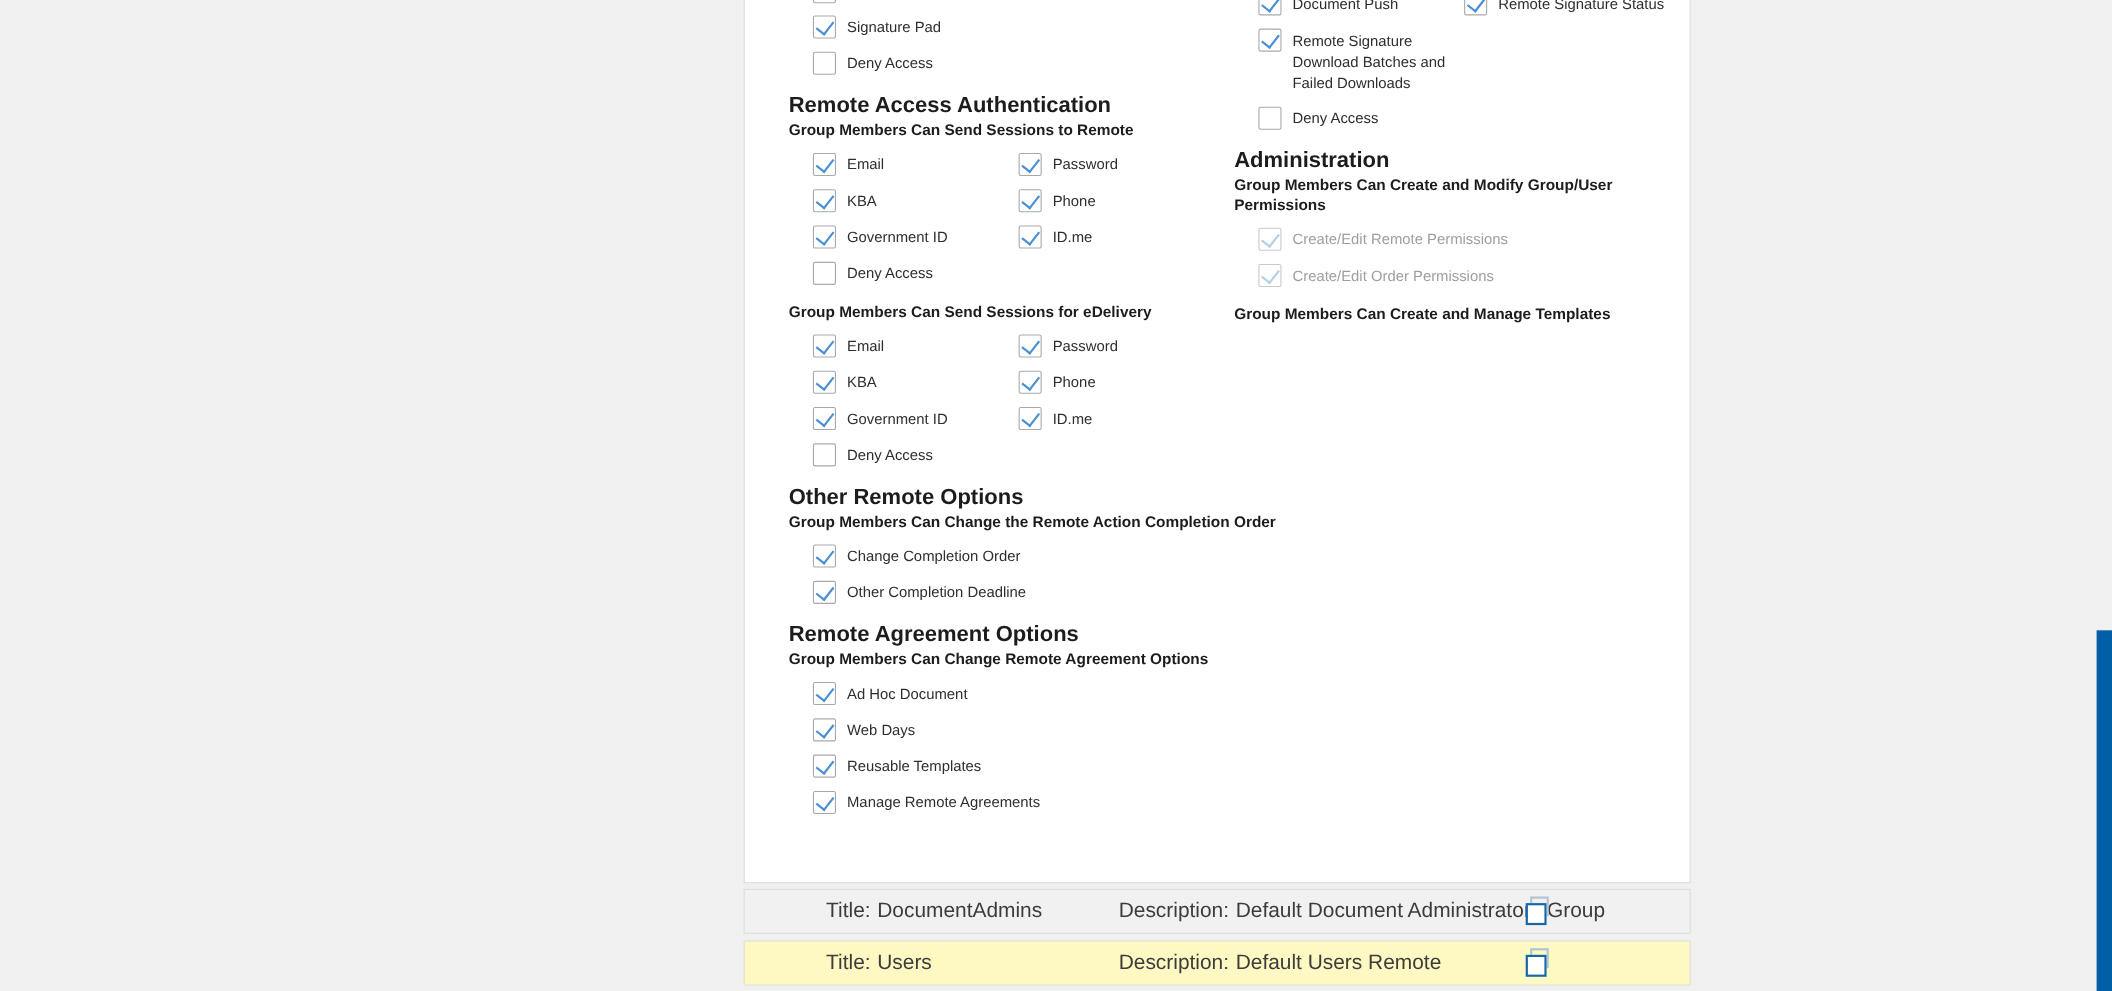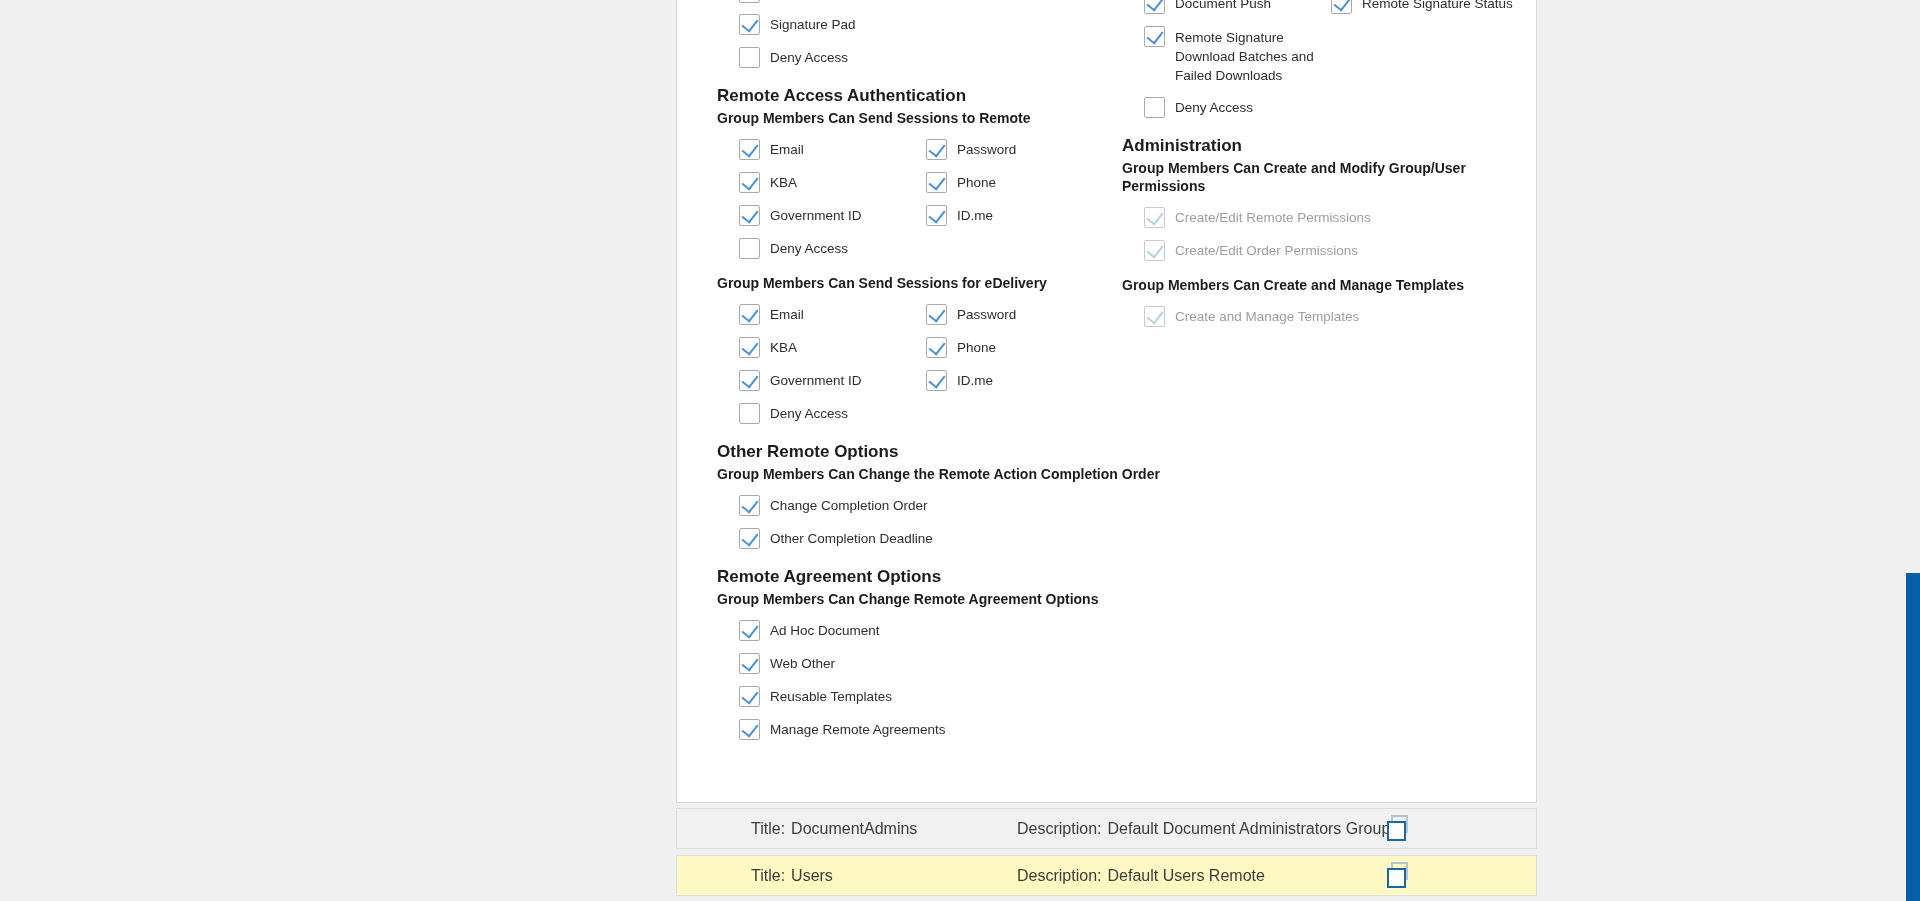--- a/index.html
+++ b/index.html
@@ -23,21 +23,21 @@
     background:var(--panel-bg);
     border-left:1px solid var(--panel-border);
     border-right:1px solid var(--panel-border);
     border-bottom:1px solid var(--panel-border);
     overflow:hidden;
   }
   .col{position:absolute;top:0;}
   .col-left{left:40px;width:575px;}
   .col-right{left:445px;width:412px;}
   .sec-title{
-    font-size:17px;font-weight:700;color:var(--heading-text);
+    font-size:20px;font-weight:700;color:var(--heading-text);
     line-height:20px;margin:18px 0 3px;
   }
   .sec-sub{
     font-size:14px;font-weight:700;color:var(--heading-text);
     line-height:18px;margin:15px 0 12px;
   }
   .sec-title + .sec-sub{margin-top:3px;}
   .cb-row{
     display:grid;grid-template-columns:187px 1fr;
     padding-left:22px;margin-bottom:12px;
@@ -59,21 +59,21 @@
   .cb-label{
     margin-left:10px;font-size:13.5px;line-height:21px;color:var(--label-text);
     white-space:nowrap;
   }
   .cb-item.multiline .cb-label{white-space:normal;line-height:19px;width:162px;padding-top:2px;}
   .cb-item.disabled .cb-label{color:var(--disabled-text);}
   .clip-cb{display:block;margin:-18px 0 11px 22px;}
   .group-row{
     position:absolute;left:676px;width:861px;height:41px;
     border:1px solid var(--row-border);
-    font-size:16px;color:var(--row-text);
+    font-size:19px;color:var(--row-text);
   }
   .group-row.row-1{top:808px;background:var(--row-alt-bg);}
   .group-row.row-2{top:855px;background:#fef9c3;}
   .gr-title,.gr-desc{position:absolute;top:0;line-height:39px;white-space:nowrap;}
   .gr-title{left:74px;}
   .gr-desc{left:340px;}
   .gr-value{margin-left:6px;}
   .copy-icon{position:absolute;left:710px;top:6px;width:26px;height:28px;display:block;cursor:pointer;}
   .ci-back{position:absolute;left:4px;top:0;width:17px;height:18px;border:2px solid var(--copy-icon-back);}
   .ci-front{position:absolute;left:0;top:6px;width:19px;height:20px;border:2px solid var(--copy-icon-front);background:#fff;}
@@ -190,21 +190,21 @@
       <div class="sec-sub">Group Members Can Change Remote Agreement Options</div>
       <div class="cb-row">
         <label class="cb-item">
           <span class="checkbox checked"></span>
           <span class="cb-label">Ad Hoc Document</span>
         </label>
       </div>
       <div class="cb-row">
         <label class="cb-item">
           <span class="checkbox checked"></span>
-          <span class="cb-label">Web Other</span>
+          <span class="cb-label">Web Days</span>
         </label>
       </div>
       <div class="cb-row">
         <label class="cb-item">
           <span class="checkbox checked"></span>
           <span class="cb-label">Reusable Templates</span>
         </label>
       </div>
       <div class="cb-row">
         <label class="cb-item">
@@ -244,26 +244,20 @@
           <span class="cb-label">Create/Edit Remote Permissions</span>
         </label>
       </div>
       <div class="cb-row">
         <label class="cb-item disabled">
           <span class="checkbox checked"></span>
           <span class="cb-label">Create/Edit Order Permissions</span>
         </label>
       </div>
       <div class="sec-sub">Group Members Can Create and Manage Templates</div>
-      <div class="cb-row">
-        <label class="cb-item disabled">
-          <span class="checkbox checked"></span>
-          <span class="cb-label">Create and Manage Templates</span>
-        </label>
-      </div>
     </div>
 </div>
 
 <div class="group-row row-1">
   <span class="gr-title"><span class="gr-label">Title:</span><span class="gr-value">DocumentAdmins</span></span>
   <span class="gr-desc"><span class="gr-label">Description:</span><span class="gr-value">Default Document Administrators Group</span></span>
   <span class="copy-icon">
       <span class="ci-back"></span>
       <span class="ci-front"></span>
     </span>

